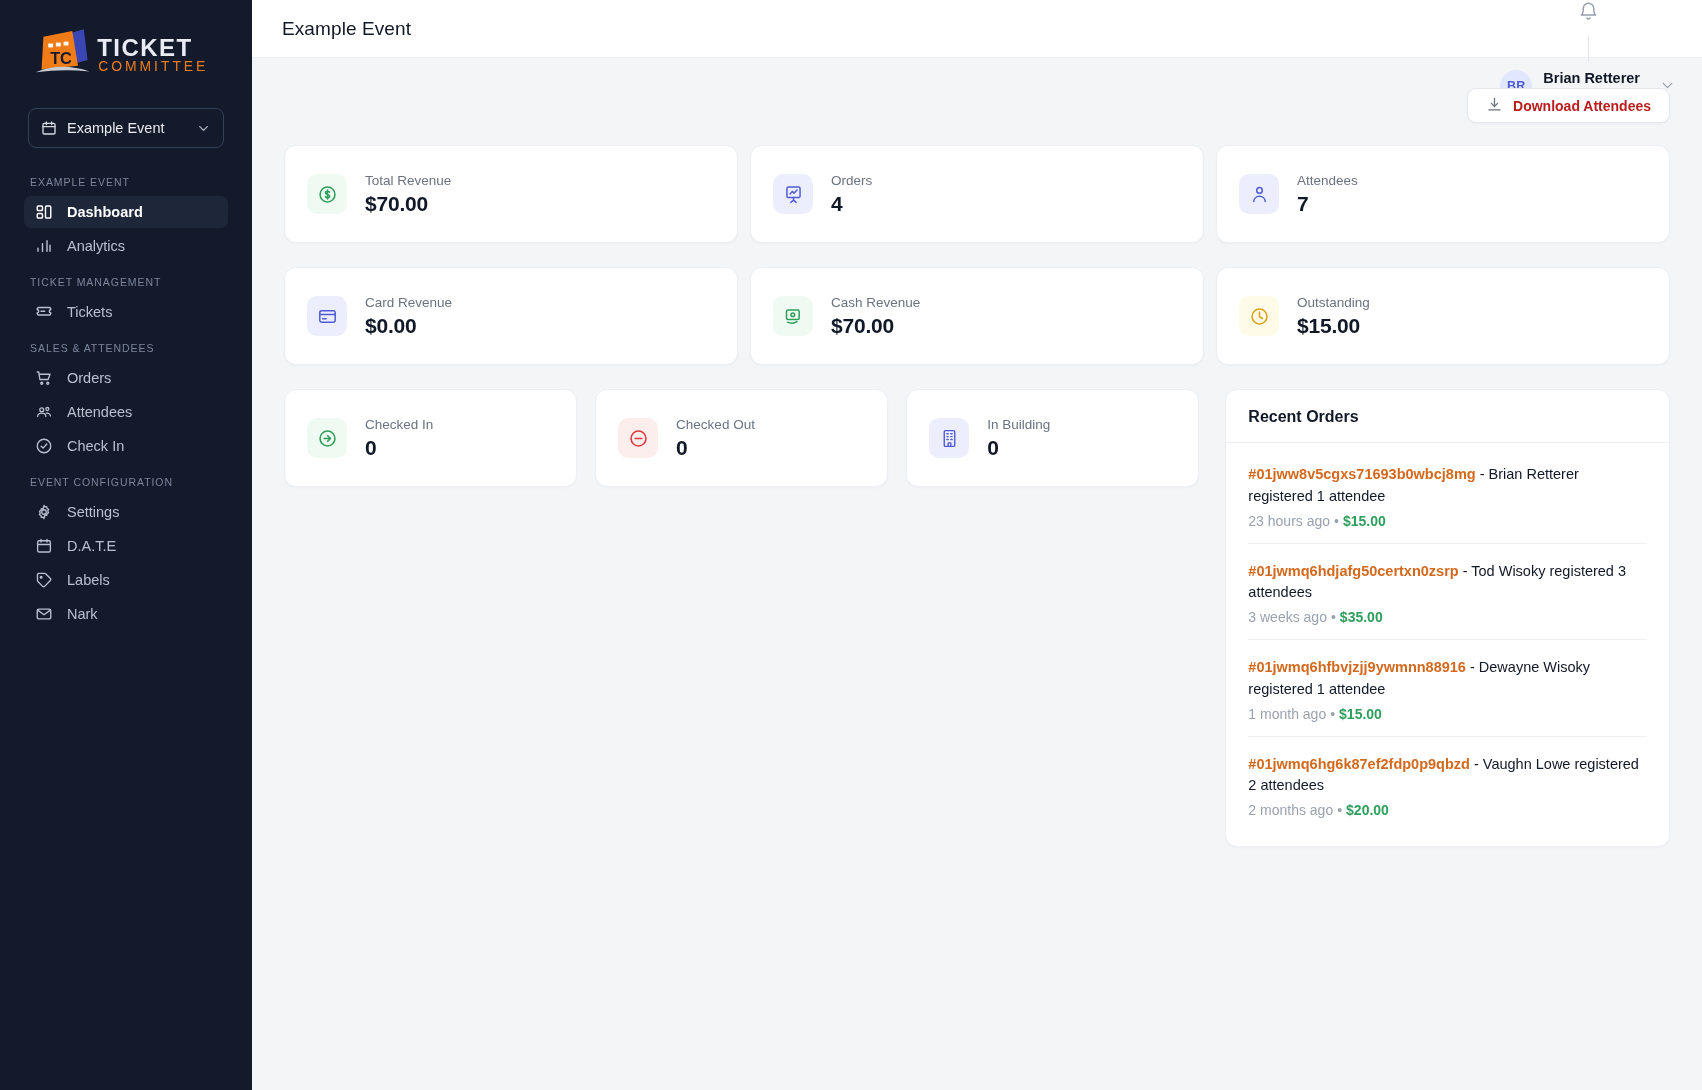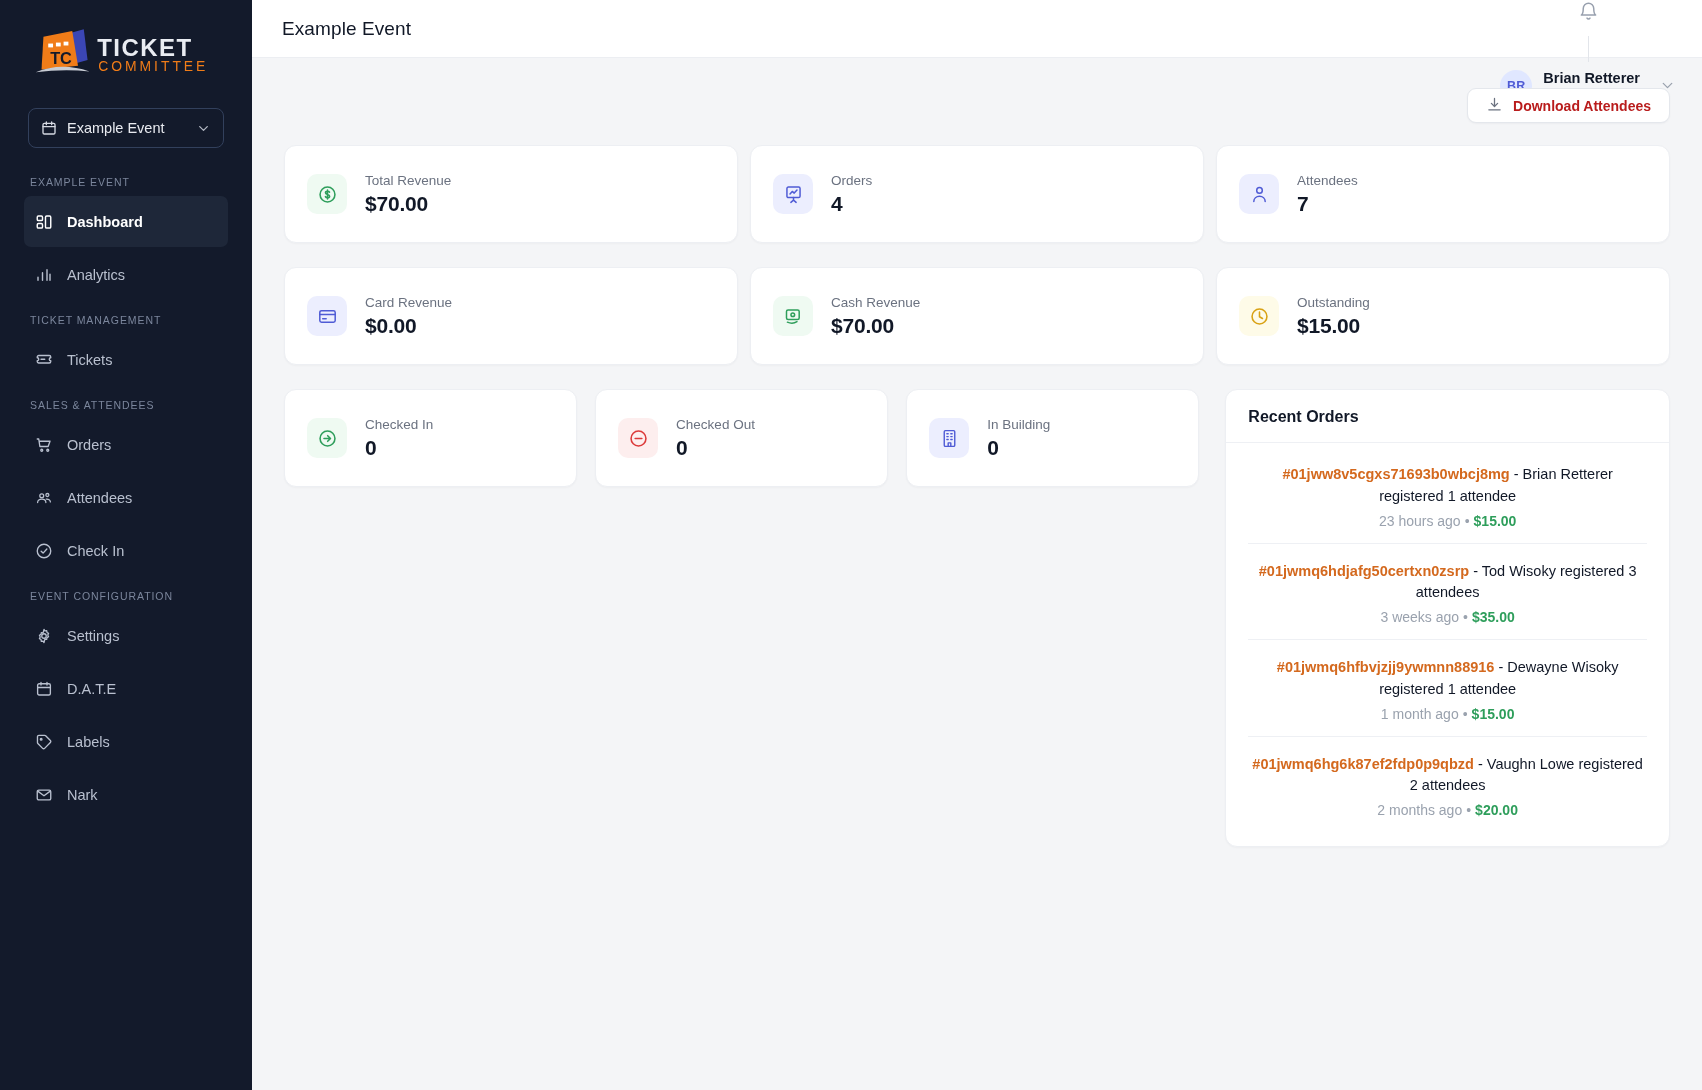--- a/index.html
+++ b/index.html
@@ -45,21 +45,21 @@
   .nav-section {
     font-size: 10.5px;
     letter-spacing: 0.09em;
     color: #7b869c;
     text-transform: uppercase;
     padding: 12px 6px 8px 6px;
     font-weight: 500;
   }
   .nav-item {
     display: flex; align-items: center; gap: 14px;
-    height: 51px;
+    height: 32px;
     padding: 0 10px;
     border-radius: 7px;
     color: #b9c0cf;
     font-size: 14.5px;
     cursor: pointer;
     margin-bottom: 2px;
   }
   .nav-item .ic { width: 19px; height: 19px; display:flex; align-items:center; justify-content:center; flex:0 0 19px; }
   .nav-item.active { background: #1e2739; color: #ffffff; font-weight: 600; }
   .nav-item.active .ic svg { stroke: #ffffff; }
@@ -146,21 +146,21 @@
     box-shadow: 0 1px 2px rgba(16,24,40,.03);
     overflow: hidden;
     grid-column: 3 / span 1;
   }
   .orders-head {
     padding: 18px 22px 16px 22px;
     border-bottom: 1px solid #eef0f4;
   }
   .orders-title { font-size: 16px; font-weight: 700; color: #111827; }
   .orders-list { padding: 4px 22px 14px 22px; }
-  .order-item { padding: 17px 0 14px 0; border-bottom: 1px solid #eef0f4; text-align: center; }
+  .order-item { padding: 17px 0 14px 0; border-bottom: 1px solid #eef0f4; }
   .order-item:last-child { border-bottom: none; }
   .order-line { font-size: 14.5px; color: #111827; line-height: 1.5; }
   .order-id { color: #d4691e; font-weight: 700; cursor: pointer; }
   .order-meta { margin-top: 5px; font-size: 14px; color: #9aa2ae; }
   .order-meta .amt { color: #2e9e5b; font-weight: 700; }
   .order-meta .dot { margin: 0 4px; }
 </style>
 </head>
 <body>
 

